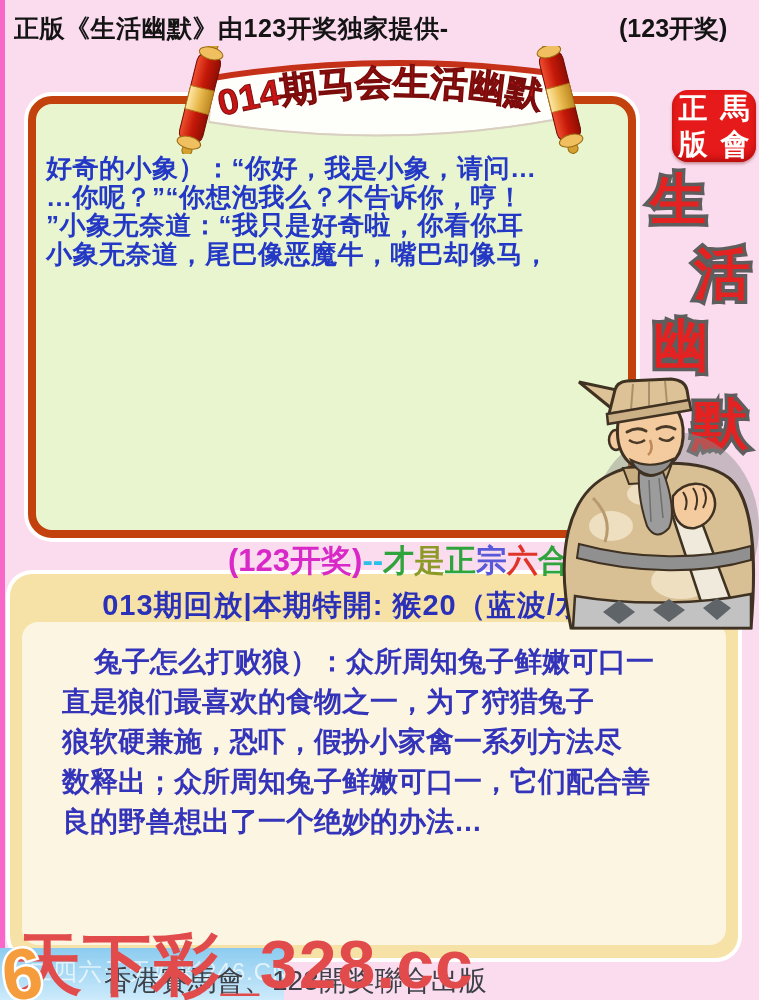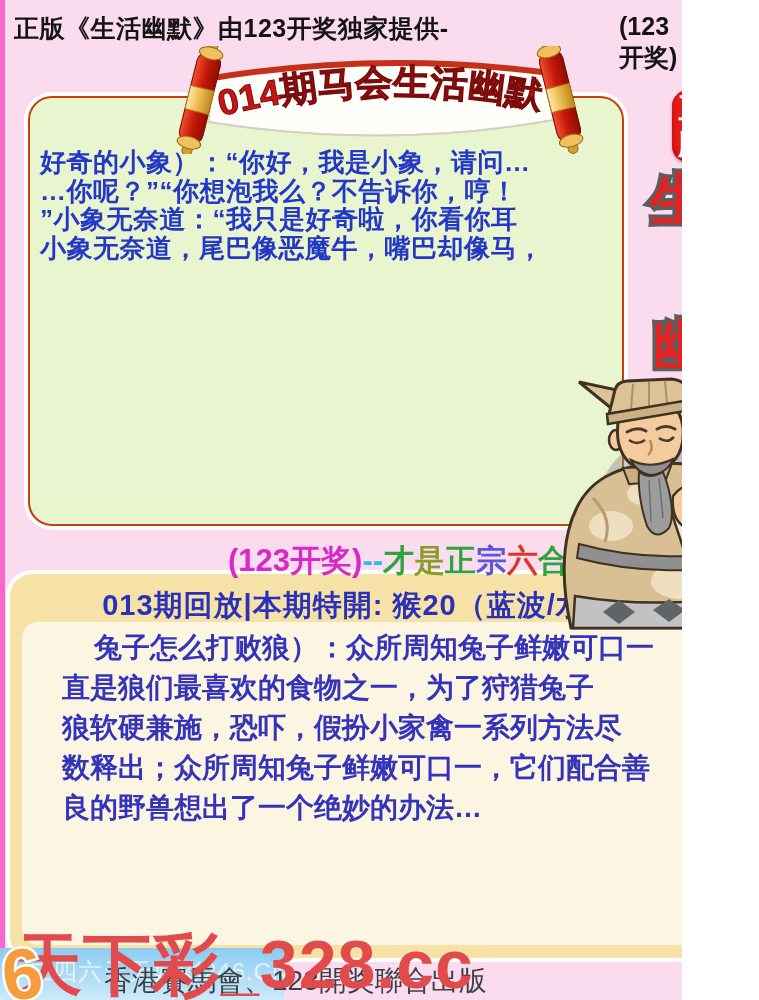--- a/index.html
+++ b/index.html
@@ -1,30 +1,30 @@
 <!DOCTYPE html>
 <html><head>
 <meta charset="utf-8">
 <style>
   html,body{margin:0;padding:0;}
   .page{
-    position:relative;width:682px;height:1000px;overflow:hidden;
+    position:relative;width:759px;height:1000px;overflow:hidden;
     background:#FADCEE;
     font-family:"Liberation Sans","DejaVu Sans",sans-serif;
   }
   .edge-strip{position:absolute;left:0;top:0;width:5px;height:1000px;background:#F768C8;}
 
   
   .hdr-left{position:absolute;left:14px;top:12px;font-size:25px;font-weight:700;color:#141414;letter-spacing:.5px;}
   .hdr-right{position:absolute;left:619px;top:12px;font-size:25px;font-weight:700;color:#141414;}
 
   
   .joke-box{
     position:absolute;left:28px;top:96px;width:592px;height:426px;
-    background:#E9F5CF;border:2px solid #c2410c;border-radius:24px;
+    background:#E9F5CF;border:8px solid #c2410c;border-radius:24px;
     box-shadow:0 0 0 4px #FFFFFF;
   }
   .joke-text{padding:50px 8px 0 10px;font-size:26px;font-weight:700;color:#2438C6;line-height:28.5px;letter-spacing:.5px;}
 
   
   .scroll-svg{position:absolute;left:145px;top:46px;z-index:3;}
 
   
   .seal{
     position:absolute;left:672px;top:90px;width:84px;height:72px;z-index:2;
@@ -56,21 +56,21 @@
   }
   .replay-header{
     padding-top:12px;text-align:center;
     font-size:29px;font-weight:700;color:#2A31B8;letter-spacing:1px;
   }
   .replay-panel{
     position:absolute;left:12px;top:48px;width:704px;height:323px;
     background:#FCF5E2;border-radius:16px;
   }
   .replay-text{padding:6px 18px 0 40px;font-size:28px;font-weight:700;color:#3334BA;line-height:40px;}
-  .replay-text .first{margin-left:32px;}
+  .replay-text .first{margin-left:32px;margin-top:14px;}
 
   
   .man-svg{position:absolute;left:553px;top:376px;z-index:6;}
 
   
   .blue-bar{
     position:absolute;left:0;top:948px;width:284px;height:52px;z-index:4;
     background:linear-gradient(180deg,#8CCCF0 0%,#AEDCF6 55%,#CDEBFB 100%);
   }
   .faint-mark{

